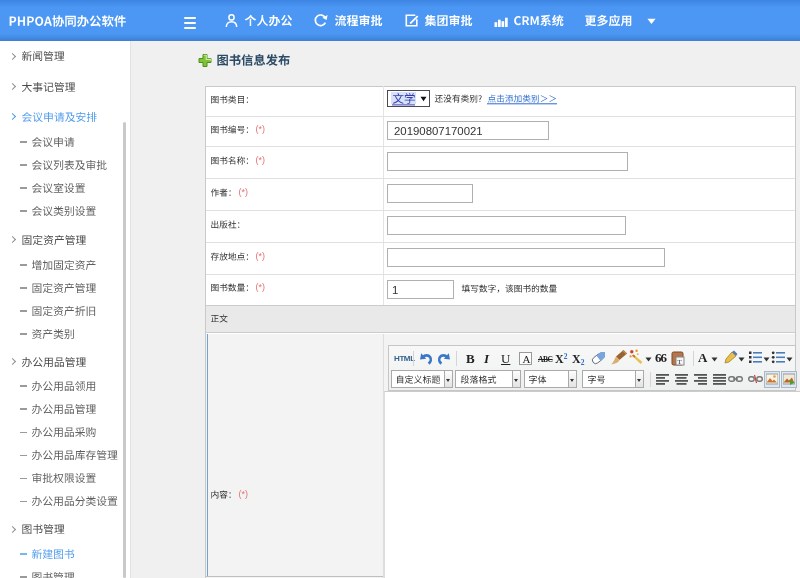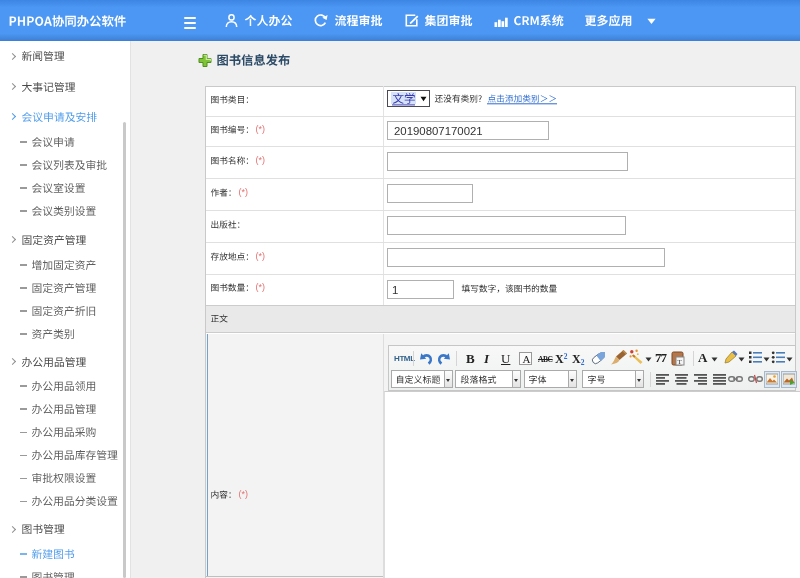--- a/index.html
+++ b/index.html
@@ -280,21 +280,21 @@
     <path d="M4.5 5.5 L13.5 13 L11.5 15 L3 6.8 Z" fill="#e8c054"></path>
     <path d="M4.5 5.5 L3 6.8 L5.2 8.8 L6.6 7.3 Z" fill="#c87830"></path>
     <circle cx="2.8" cy="2.8" r="1.7" fill="#d04030"></circle>
     <circle cx="7.6" cy="1.8" r="1.2" fill="#e8952e"></circle>
     <circle cx="1.6" cy="7.4" r="1.1" fill="#e8952e"></circle>
     <circle cx="8.8" cy="5.2" r="0.9" fill="#e8b040"></circle>
   </svg>
 <svg class="abs" style="left:645px;top:357px" width="7" height="5" viewBox="0 0 7 5">
     <path d="M0.5 0.5 L6.5 0.5 L3.5 4.5 Z" fill="#333"></path>
   </svg>
-<div class="tbtn" style="left:655px;top:350px;font-size:13px;font-weight:bold;letter-spacing:-1px;">77</div>
+<div class="tbtn" style="left:655px;top:350px;font-size:13px;font-weight:bold;letter-spacing:-1px;">66</div>
 <svg class="abs" style="left:671px;top:351px" width="15" height="15" viewBox="0 0 15 15">
     <rect x="1" y="1" width="11" height="13" rx="1.5" fill="#b4764a" stroke="#7a4a22" stroke-width="1"></rect>
     <rect x="5" y="6" width="8" height="8" fill="#f4f4f4" stroke="#888" stroke-width="1"></rect>
     <text x="6.5" y="13" font-size="7" font-family="Liberation Serif" fill="#333">T</text>
   </svg>
 <div class="sep1" style="left:693px"></div>
 <div class="tbtn" style="left:698px;top:350px;font-size:13px;font-weight:bold;">A</div>
 <svg class="abs" style="left:711px;top:357px" width="7" height="5" viewBox="0 0 7 5">
     <path d="M0.5 0.5 L6.5 0.5 L3.5 4.5 Z" fill="#333"></path>
   </svg>

